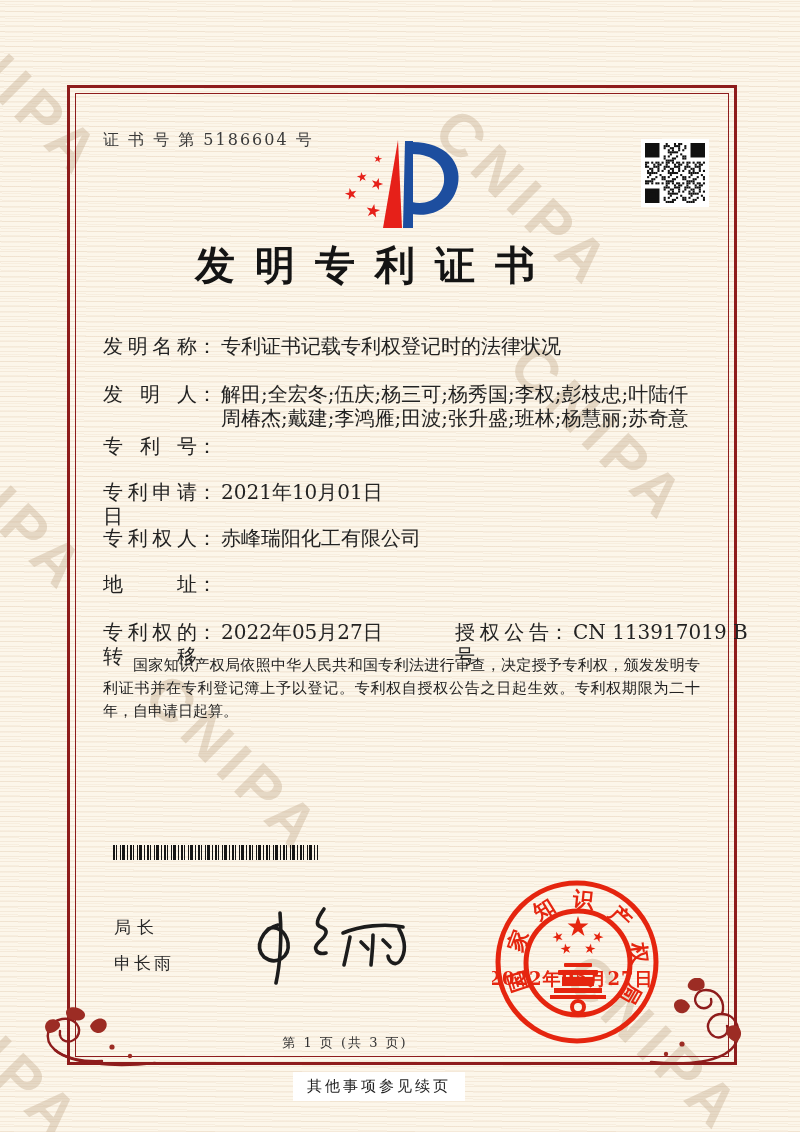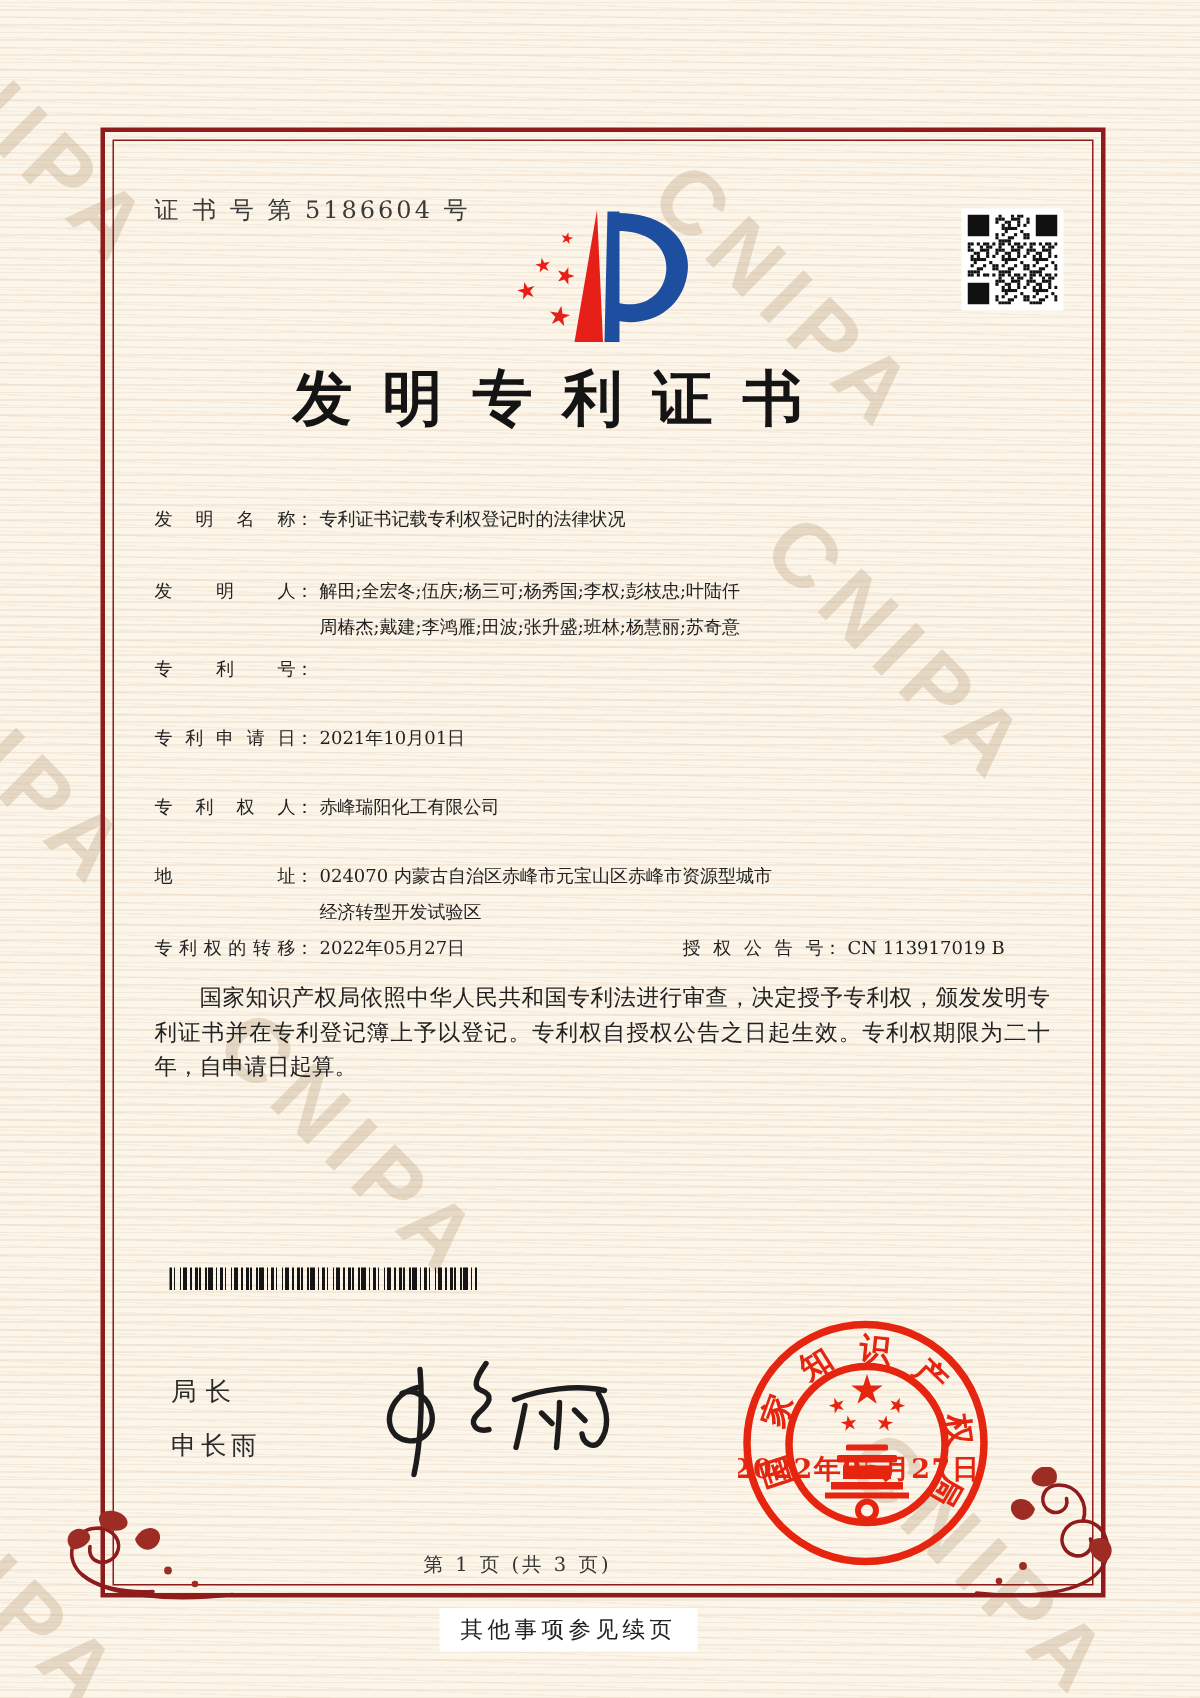--- a/index.html
+++ b/index.html
@@ -32,21 +32,21 @@
     border:1px solid var(--border-red);box-sizing:border-box;z-index:1;}
   .flourish{position:absolute;z-index:2;}
   .cert-no{position:absolute;left:103px;top:130px;z-index:2;
     font-size:16px;letter-spacing:2px;color:#3a3a3a;}
   .qrbox{position:absolute;left:641px;top:139px;width:68px;height:68px;background:#fff;z-index:2;
     display:flex;align-items:center;justify-content:center;}
   .logo{position:absolute;left:332px;top:126px;z-index:2;}
   .title{position:absolute;left:67px;top:238px;width:596px;z-index:2;
     text-align:center;font-size:40px;font-weight:600;color:#141414;
     letter-spacing:20px;text-indent:20px;}
-  .frow{position:absolute;left:103px;z-index:2;font-size:12px;color:var(--text-dark);
+  .frow{position:absolute;left:103px;z-index:2;font-size:20px;color:var(--text-dark);
     display:flex;align-items:flex-start;line-height:24px;}
   .flabel{display:inline-block;width:94px;text-align:justify;text-align-last:justify;
     flex:none;}
   .fcolon{flex:none;margin-right:4px;}
   .fval span{display:block;}
   .r1{top:334px}.r2{top:382px}.r3{top:434px}.r4{top:480px}.r5{top:526px}.r6{top:572px}
   .r7a{top:620px}.r7b{top:620px;left:455px}
   .body-text{position:absolute;left:103px;top:654px;width:597px;z-index:2;
     font-size:15px;line-height:23px;color:var(--text-dark);text-align:justify;}
   .body-text p{margin:0;text-indent:2em;}
@@ -444,24 +444,20 @@
   <div class="frow r5">
     <span class="flabel">专利权人</span>
     <span class="fcolon">：</span>
     <span class="fval">
         <span>赤峰瑞阳化工有限公司</span>
       </span>
   </div>
   <div class="frow r6">
     <span class="flabel">地址</span>
     <span class="fcolon">：</span>
-    <span class="fval">
-      <span>024070 内蒙古自治区赤峰市元宝山区赤峰市资源型城市</span>
-      <span>经济转型开发试验区</span>
-    </span>
   </div>
   <div class="frow r7a">
     <span class="flabel">专利权的转移</span>
     <span class="fcolon">：</span>
     <span class="fval">
         <span>2022年05月27日</span>
       </span>
   </div>
   <div class="frow r7b">
     <span class="flabel">授权公告号</span>

